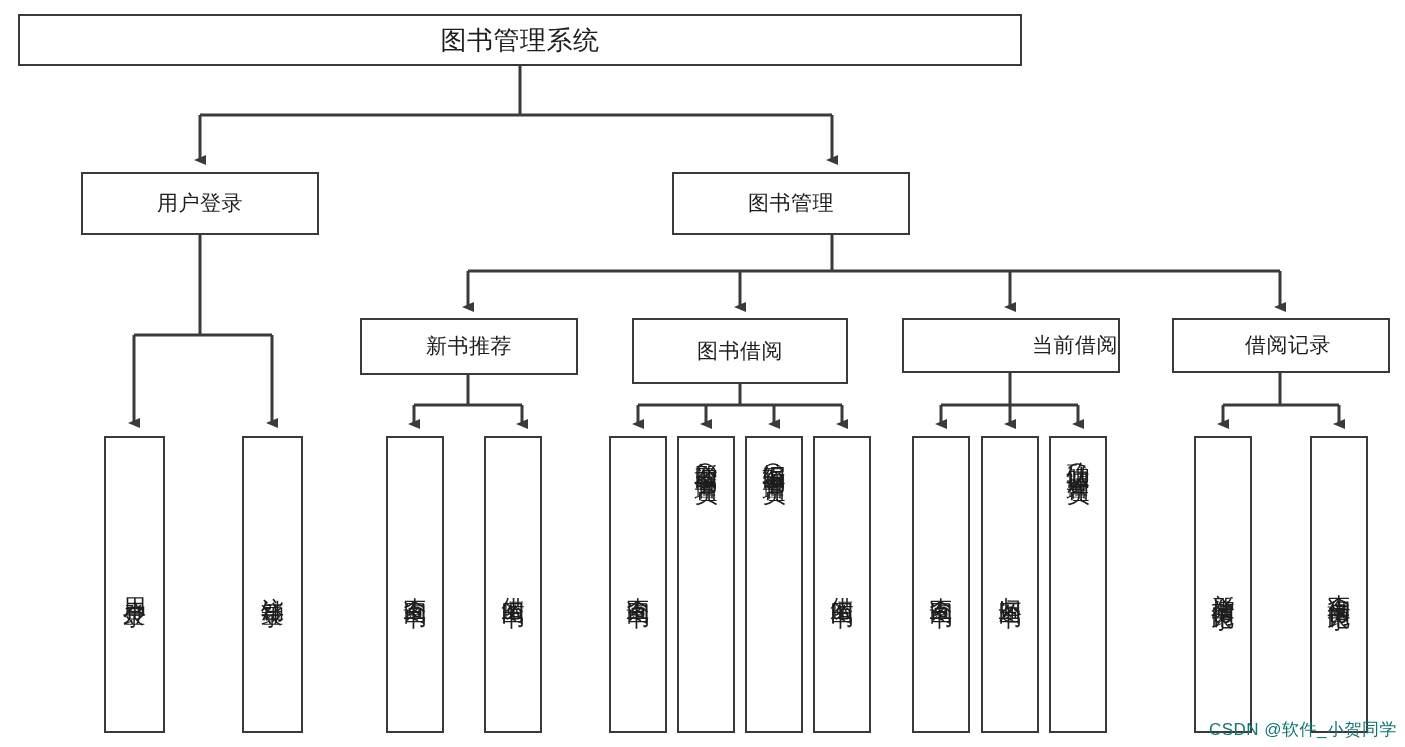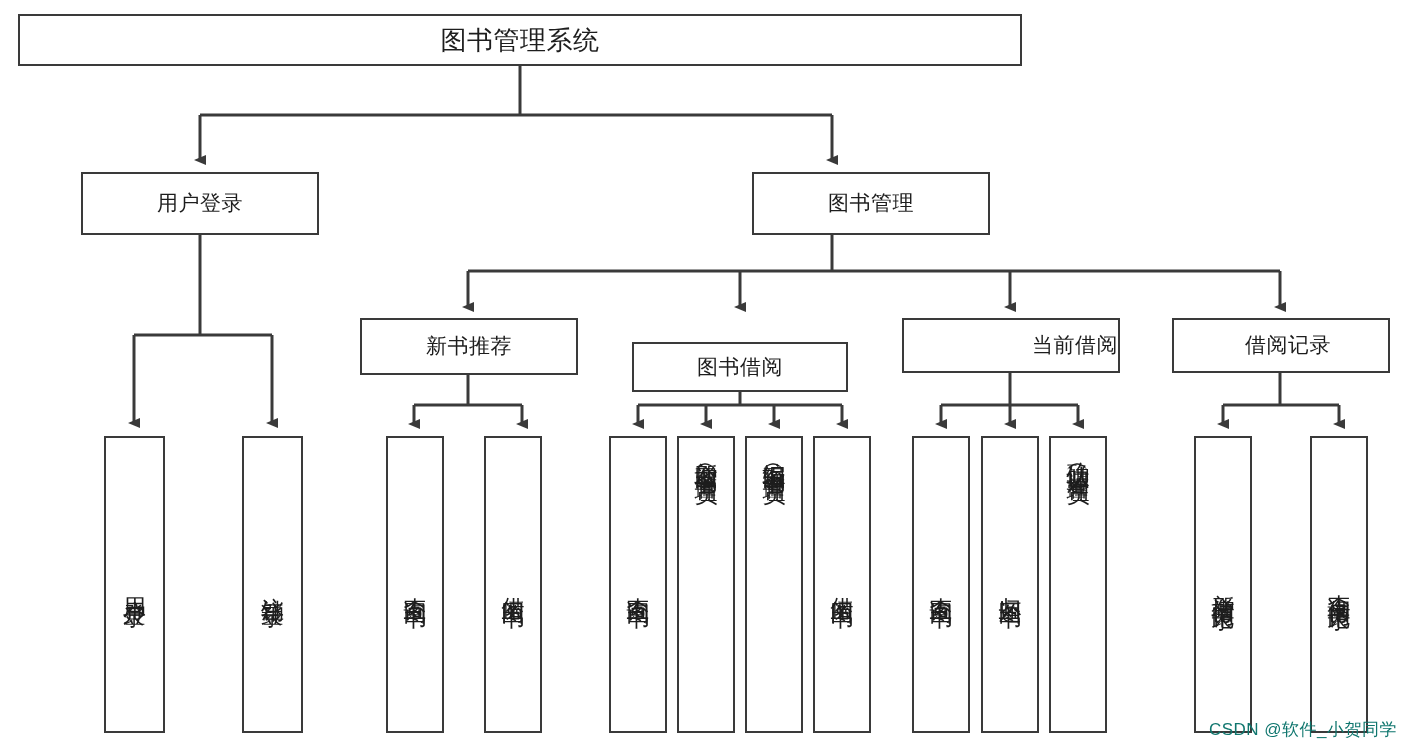--- a/index.html
+++ b/index.html
@@ -137,28 +137,28 @@
     </g>
   </svg>
 
   <div class="node horiz root" style="left:18px; top:14px; width:1004px; height:52px;">
     <span class="label">图书管理系统</span>
   </div>
 
   <div class="node horiz" style="left:81px; top:172px; width:238px; height:63px;">
     <span class="label">用户登录</span>
   </div>
-  <div class="node horiz" style="left:752px; top:172px; width:238px; height:63px;">
+  <div class="node horiz" style="left:672px; top:172px; width:238px; height:63px;">
     <span class="label">图书管理</span>
   </div>
 
   <div class="node horiz" style="left:360px; top:318px; width:218px; height:57px;">
     <span class="label">新书推荐</span>
   </div>
-  <div class="node horiz" style="left:632px; top:318px; width:216px; height:50px;margin-top:24px;">
+  <div class="node horiz" style="left:632px; top:318px; width:216px; height:66px;">
     <span class="label">图书借阅</span>
   </div>
   <div class="node horiz" style="left:902px; top:318px; width:218px; height:55px;justify-content:flex-end;">
     <span class="label">当前借阅</span>
   </div>
   <div class="node horiz" style="left:1172px; top:318px; width:218px; height:55px;padding-left:14px;">
     <span class="label">借阅记录</span>
   </div>
 
   <div class="node vert centered" style="left:104px; top:436px; width:61px; height:297px;">

